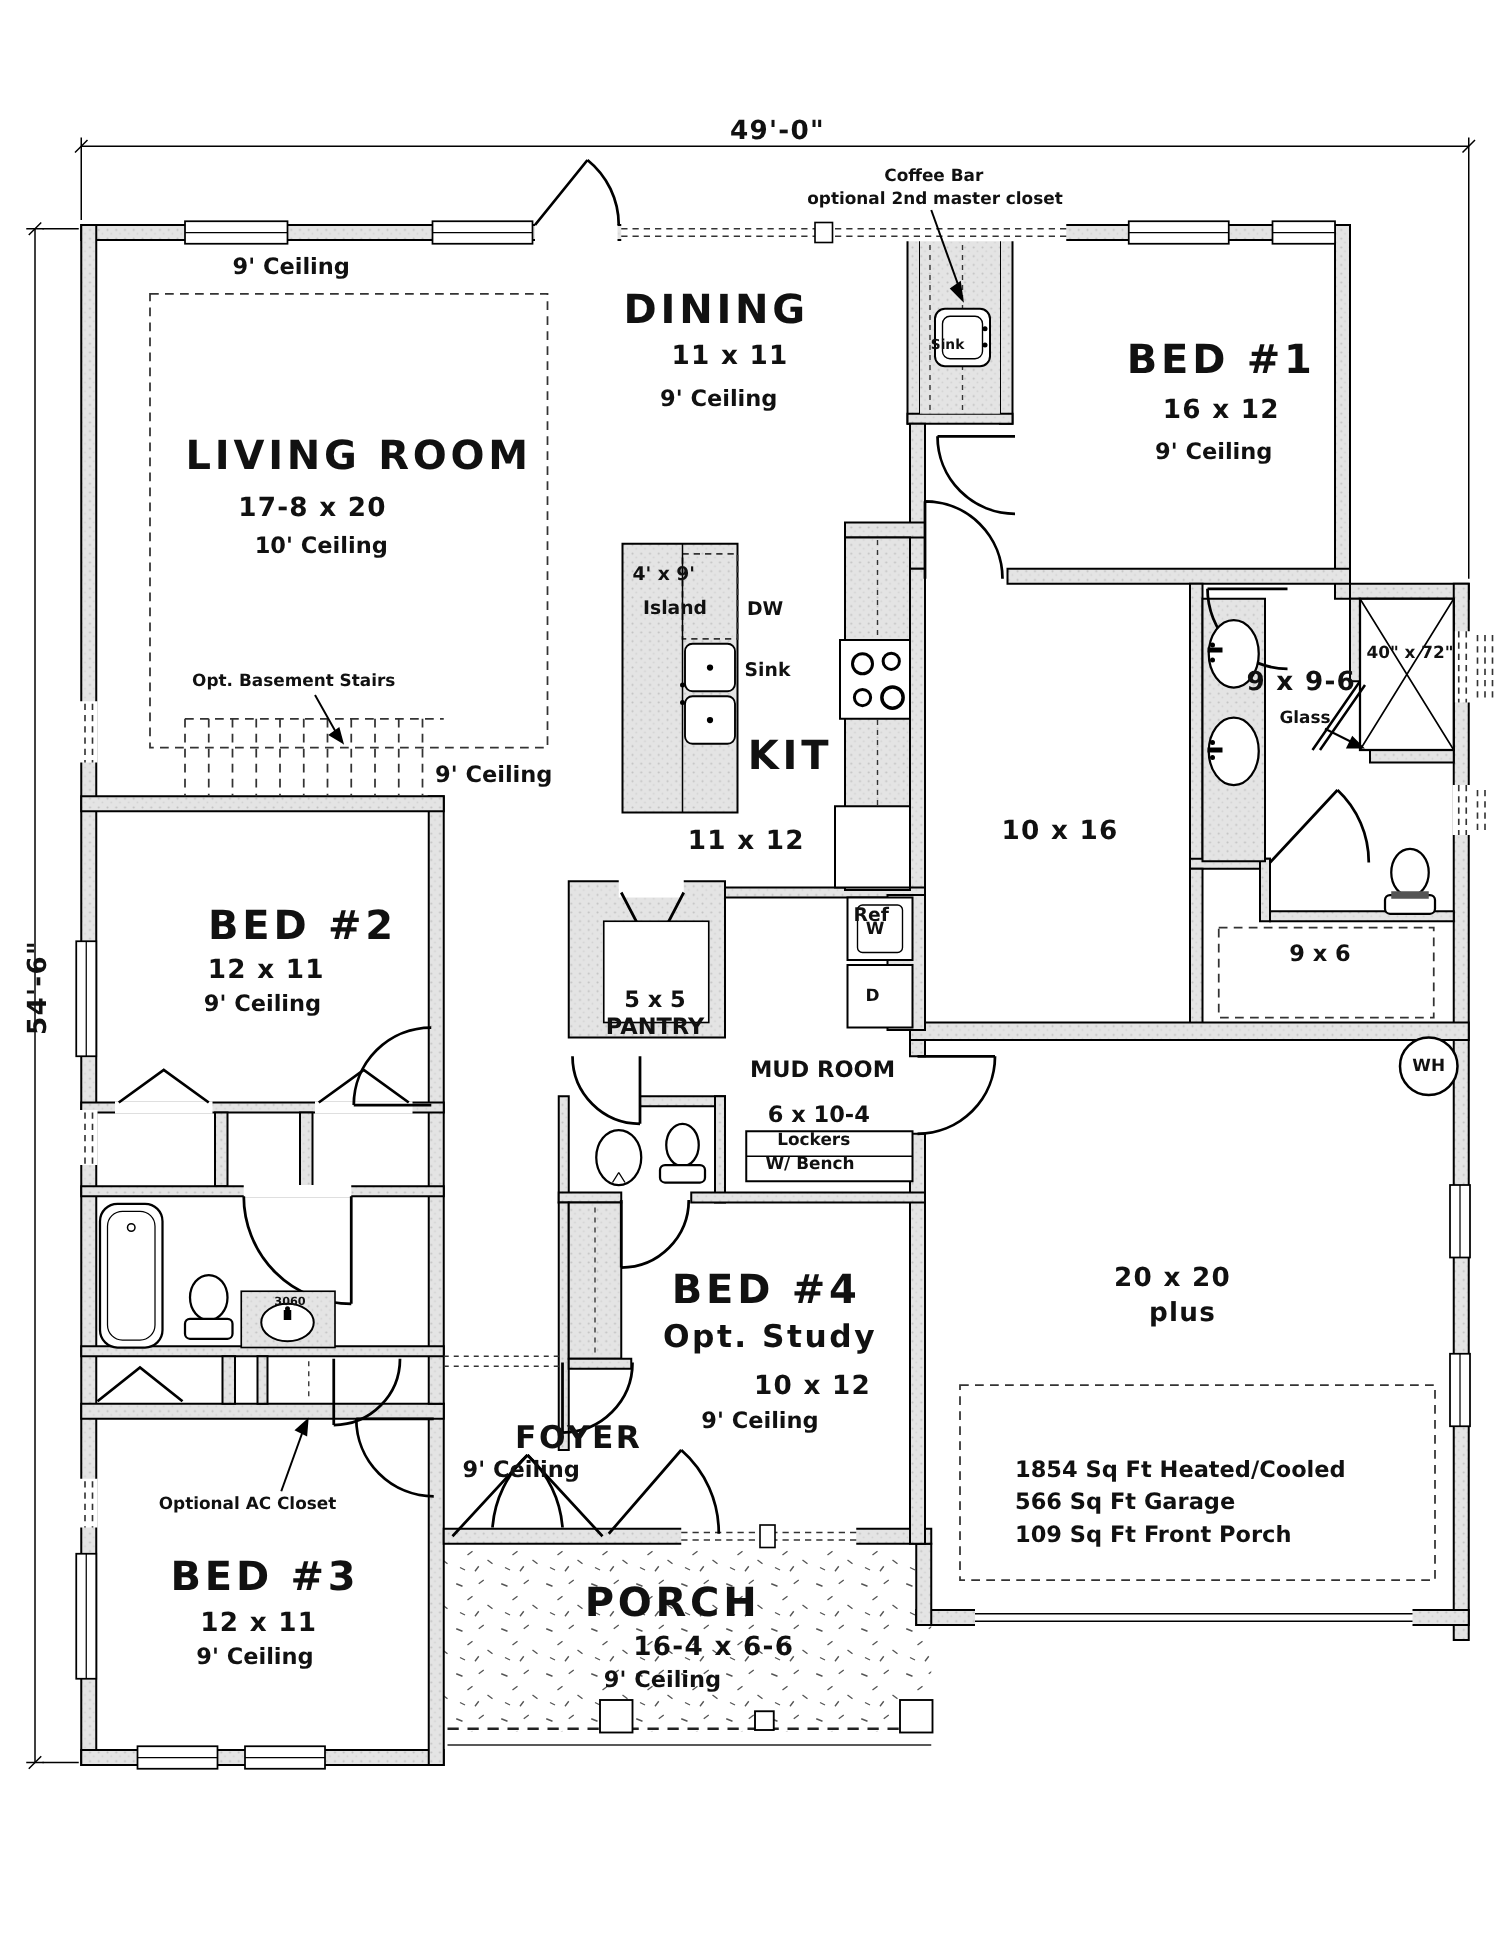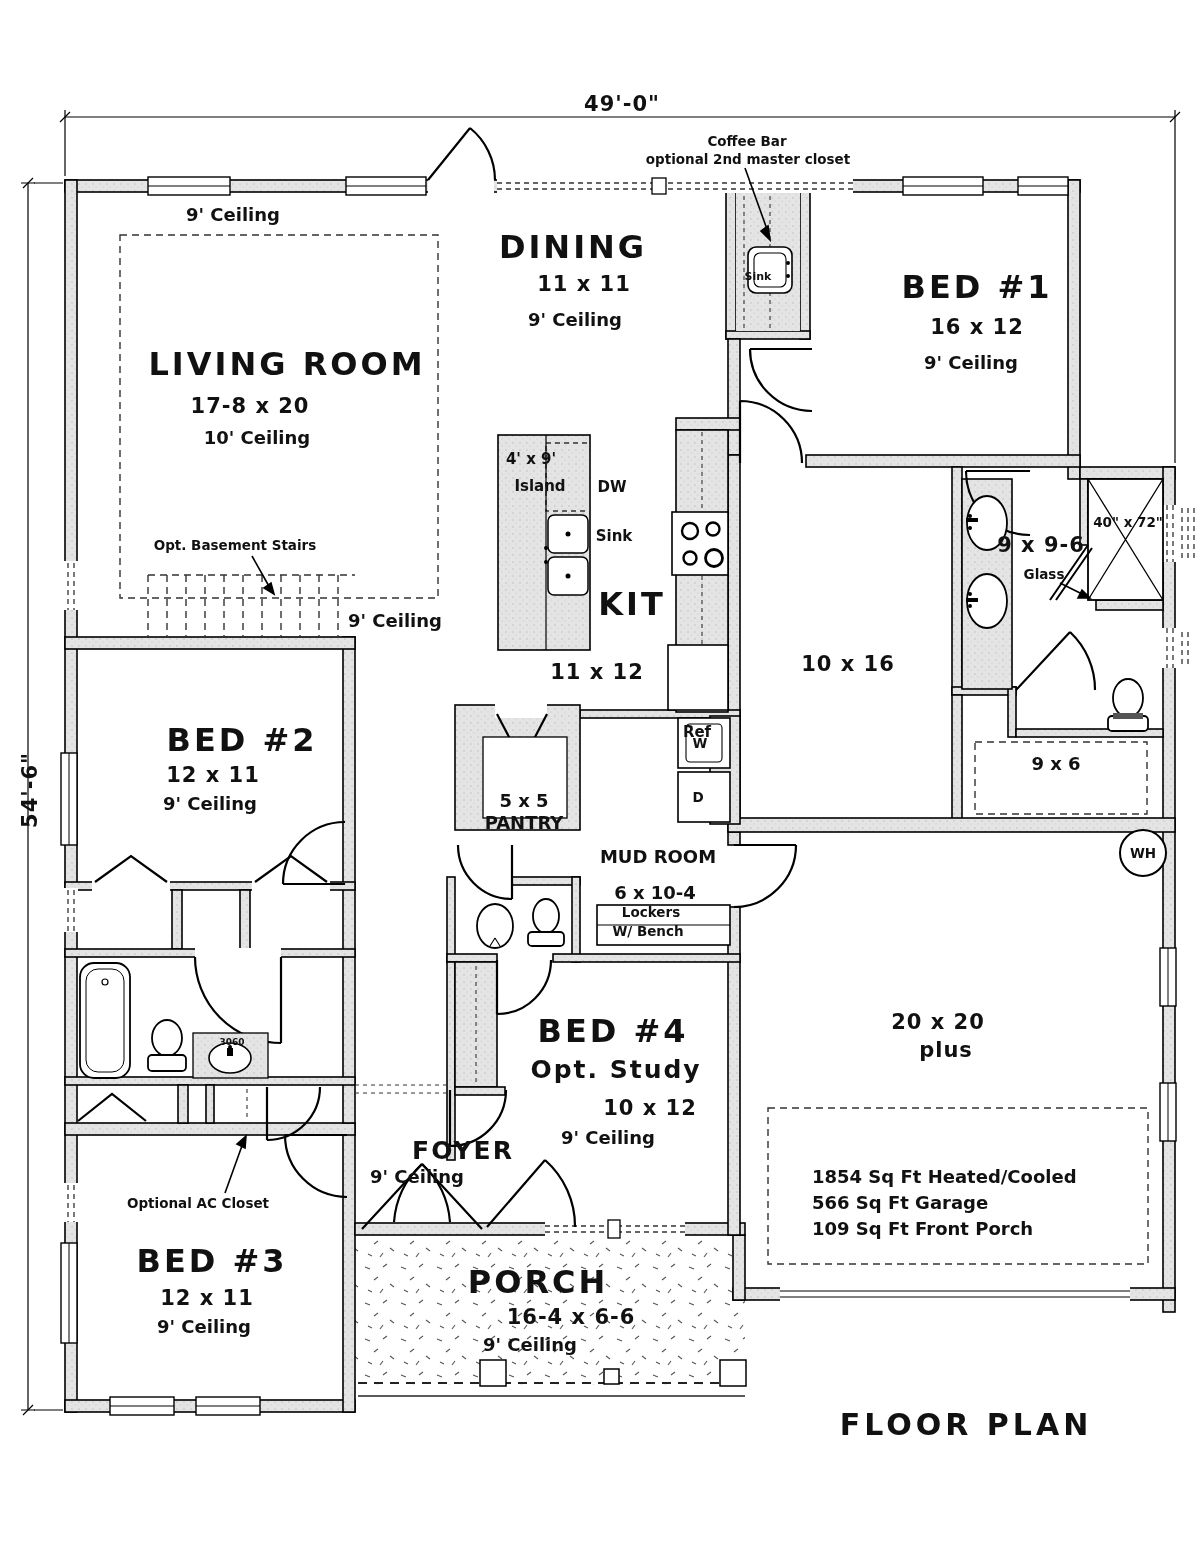--- a/index.html
+++ b/index.html
@@ -379,15 +379,14 @@
 <div class="lbl md" style="left:541px;top:1317px;margin-left:30px;">16-4 x 6-6</div>
 <div class="lbl sm2" style="left:530px;top:1344px;">9' Ceiling</div>
 
 <div class="lbl md" style="left:938px;top:1022px;">20 x 20</div>
 <div class="lbl md" style="left:946px;top:1050px;">plus</div>
 
 <div class="lbl sm3 left" style="left:812px;top:1176px;">1854 Sq Ft Heated/Cooled</div>
 <div class="lbl sm3 left" style="left:812px;top:1202px;">566 Sq Ft Garage</div>
 <div class="lbl sm3 left" style="left:812px;top:1228px;">109 Sq Ft Front Porch</div>
 
-<div class="lbl title" style="left:966px;top:1424px;">FLOOR PLAN</div>
 
 </div>
 
 </body></html>

